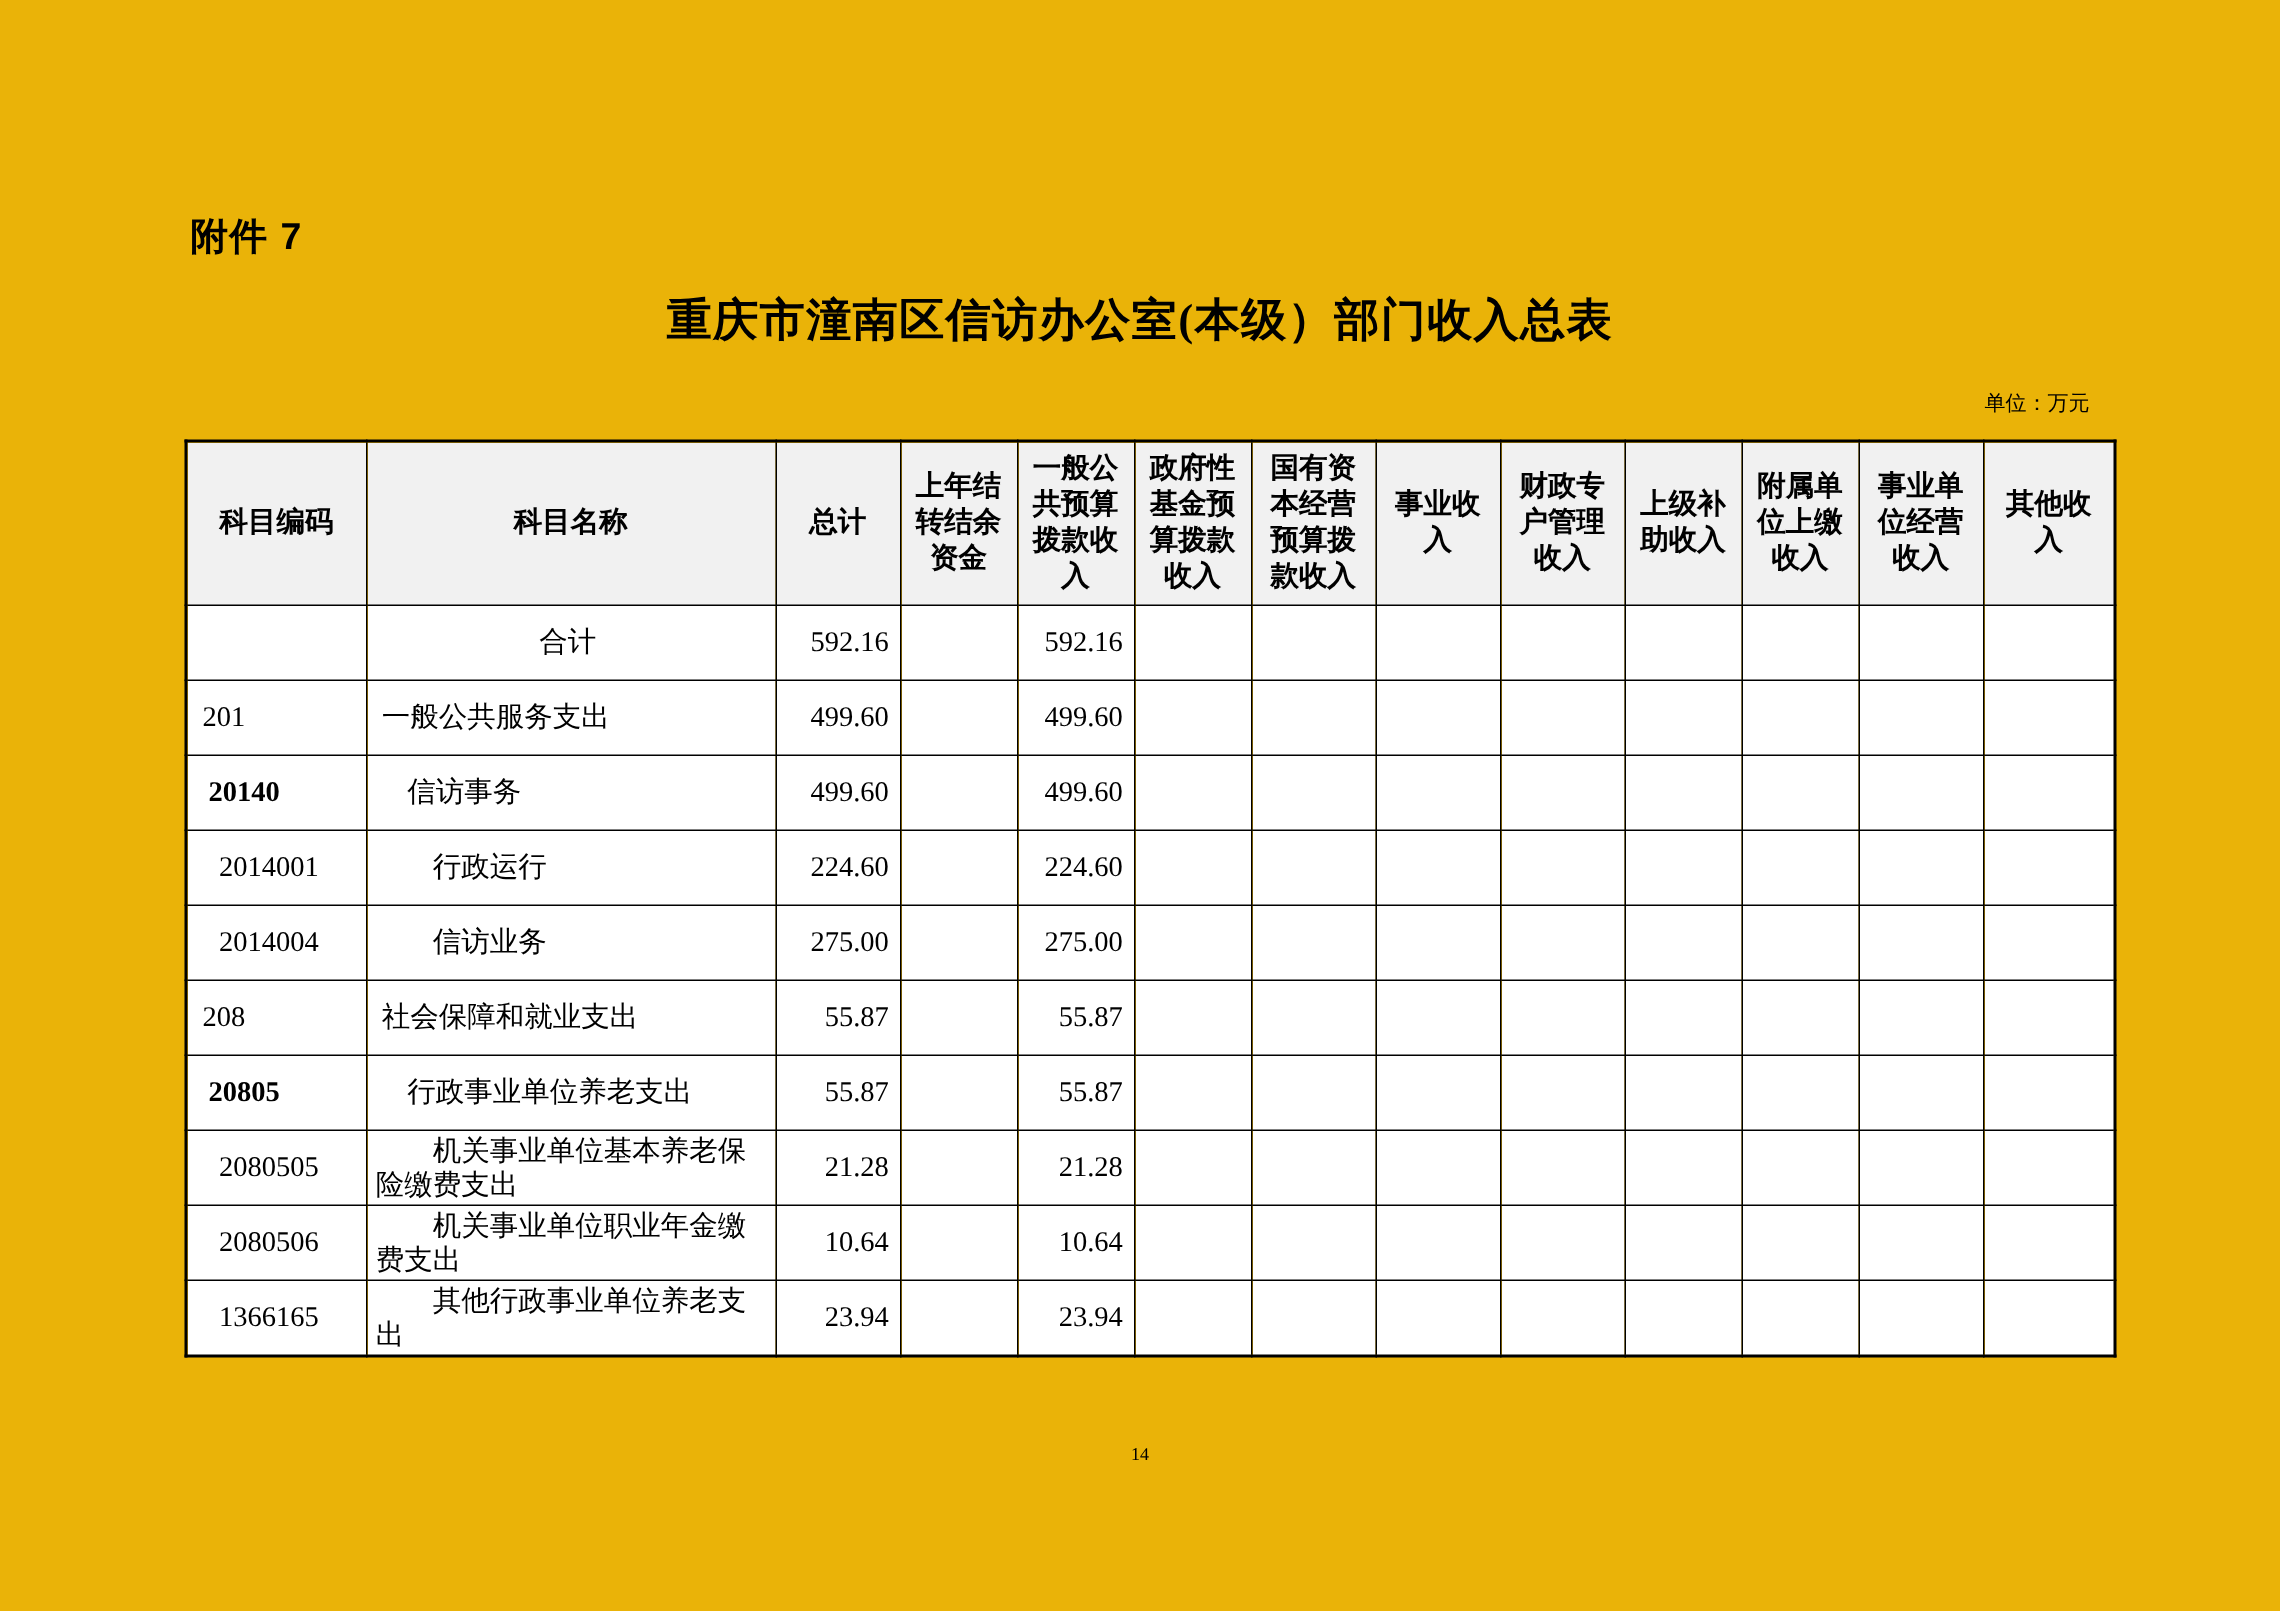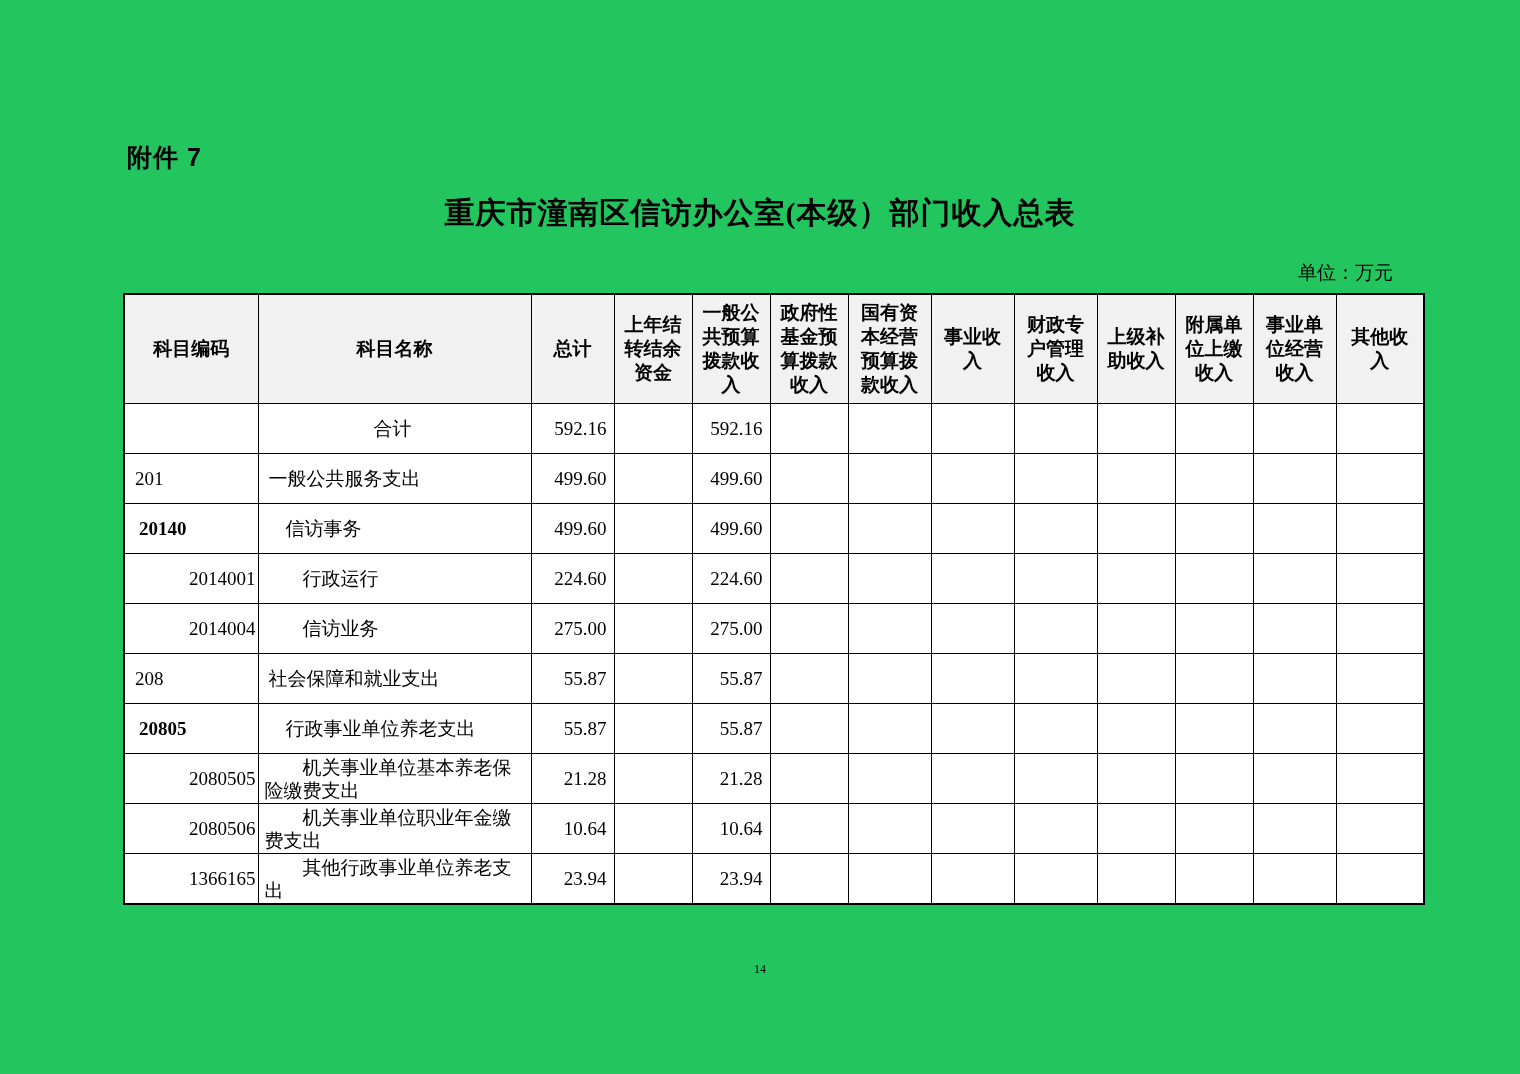--- a/index.html
+++ b/index.html
@@ -5,21 +5,21 @@
   html, body {
     margin: 0; padding: 0;
     width: 1520px; height: 1074px;
     background: #ffffff;
     font-family: "Liberation Serif", "DejaVu Serif", serif;
     color: #000000;
   }
   .page {
     position: relative;
     width: 1520px; height: 1074px;
-    background: #22c55e;
+    background: #eab308;
     overflow: hidden;
   }
   .attachment {
     position: absolute;
     left: 127px; top: 141px;
     font-family: "Liberation Sans", "DejaVu Sans", sans-serif;
     font-weight: 700;
     font-size: 25px;
     letter-spacing: 1px;
   }
@@ -29,21 +29,21 @@
     width: 100%;
     margin: 0;
     text-align: center;
     font-size: 30px;
     font-weight: 700;
     letter-spacing: 1px;
   }
   .unit {
     position: absolute;
     top: 260px; right: 127px;
-    font-size: 19px;
+    font-size: 14px;
   }
   table.income-table {
     position: absolute;
     left: 123px; top: 293px;
     border-collapse: collapse;
     table-layout: fixed;
     border: 2px solid #000;
   }
   .income-table th, .income-table td {
     border: 1px solid #000;
@@ -63,21 +63,21 @@
   .income-table td {
     font-size: 19px;
     line-height: 23px;
     height: 49px;
     padding: 0;
     background: #ffffff;
   }
   td.code { text-align: left; padding-right: 2px; }
   td.code.code-l1 { padding-left: 10px; }
   td.code.code-l2 { padding-left: 14px; font-weight: bold; }
-  td.code.code-l3 { padding-left: 64px; }
+  td.code.code-l3 { padding-left: 21px; }
   td.name {
     text-align: left;
     padding-left: 6px;
     padding-right: 4px;
     white-space: pre-line;
   }
   td.name.name-l0 { text-align: center; padding-left: 0; }
   td.name.name-l1 { text-indent: 4px; }
   td.name.name-l2 { text-indent: 21px; }
   td.name.name-l3 { text-indent: 38px; }

